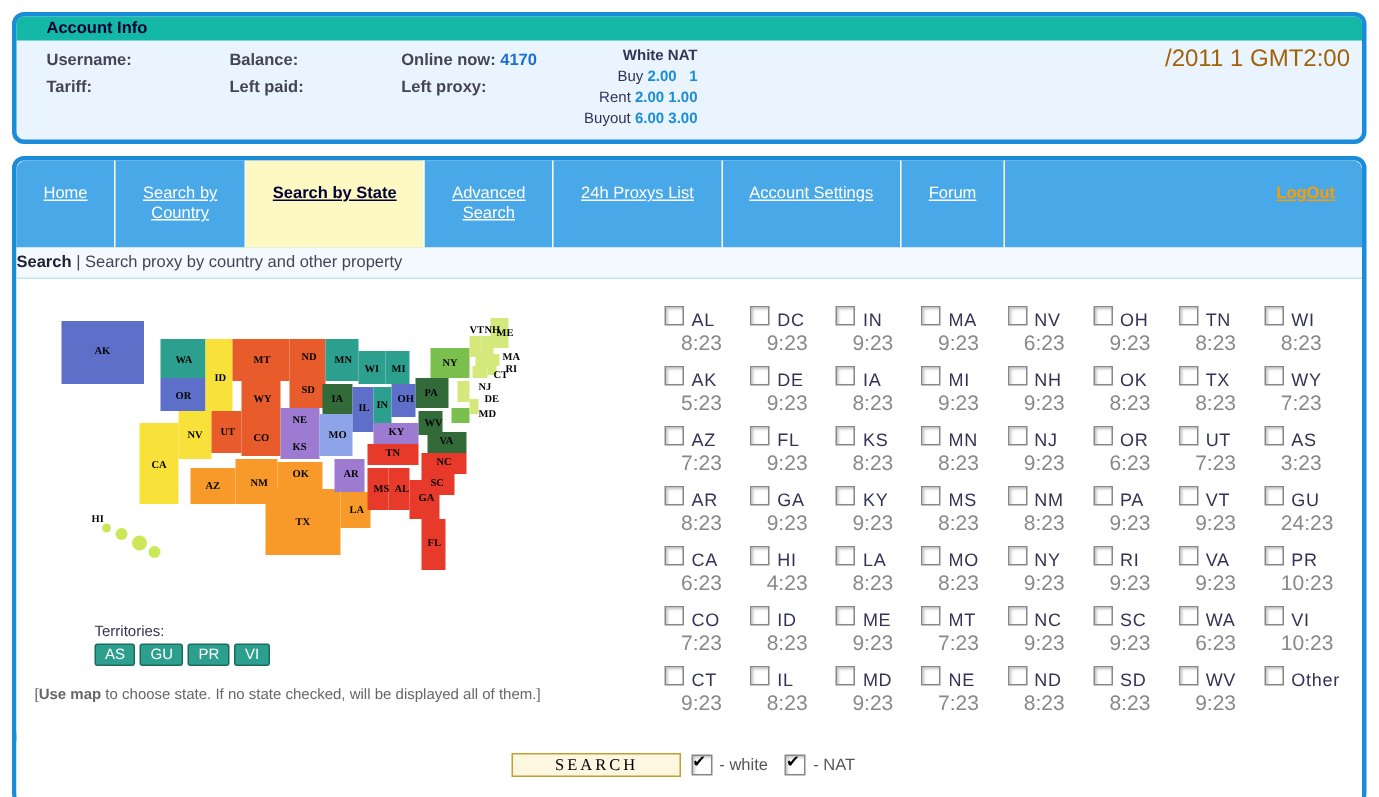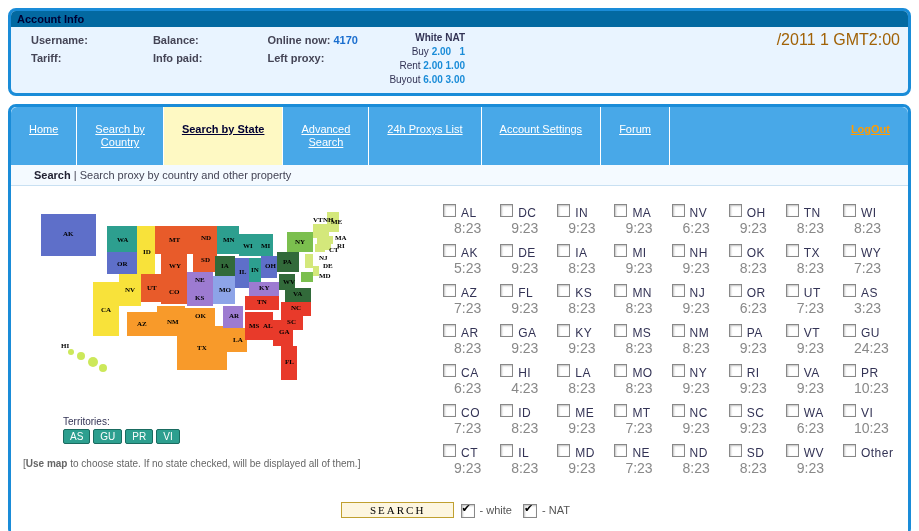--- a/index.html
+++ b/index.html
@@ -1,34 +1,34 @@
 <!DOCTYPE html>
 <html><head>
 <meta charset="utf-8">
 <style>
   body{margin:0;background:#fff;font-family:Verdana,Geneva,sans-serif;font-size:11px;color:#333;width:919px}
   
   .box{margin:8px;border:3px solid #1a8cd8;border-radius:8px;background:#e9f4ff}
-  .account-title{background:#0369a1;color:#003;font-weight:bold;font-size:11px;padding:2px 6px;border-top-left-radius:5px;border-top-right-radius:5px}
+  .account-title{background:#14b8a6;color:#003;font-weight:bold;font-size:11px;padding:2px 20px;border-top-left-radius:5px;border-top-right-radius:5px}
   .account-body{display:flex;align-items:flex-start;padding:4px 8px 6px 20px}
   .acc-col{margin-right:24px;font-size:11px;line-height:18px}
   .acc-lbl{font-weight:bold;color:#445}
   .acc-blank{display:inline-block;width:38px;height:12px;background:#e9f4ff;vertical-align:middle}
   .online-num{color:#1a6ecf;font-weight:bold}
   .nat-block{text-align:right;font-size:10px;line-height:14px;margin-right:30px}
   .nat-title{font-weight:bold;color:#335;text-align:right}
   .nat-row{color:#335}
   .nat-v{color:#1a8cd8;font-weight:bold}
   .date-block{margin-left:auto;font-size:16px;color:#a16207}
   
   .nav{display:flex;background:#48a8e8;border-top-left-radius:6px;border-top-right-radius:6px}
   .nav-item{flex:0 0 auto;padding:16px 18px;text-align:center;color:#fff;font-size:11px;text-decoration:underline;border-right:1px solid #fff;cursor:pointer;line-height:13px}
   .nav-item.active{background:#fef9c3;color:#003;font-weight:bold;text-decoration:underline;text-decoration-color:#003}
   .nav-item.logout{margin-left:auto;color:#ff9c00;font-weight:bold;border-right:none}
-  .search-sub{background:#f4faff;border-bottom:1px solid #c8e0f2;padding:4px 23px;font-size:11px;color:#445}
+  .search-sub{background:#f4faff;border-bottom:1px solid #c8e0f2;padding:4px 0;font-size:11px;color:#445}
   .search-sub b{color:#223}
   .content{display:flex;padding:18px 12px;background:#fff;border-bottom-left-radius:6px;border-bottom-right-radius:6px}
   .map-wrap{flex:0 0 420px}
   
   .usmap{width:380px;height:210px;position:relative}
   .terr-lbl{font-size:10px;color:#335;margin:2px 0 2px 40px}
   .terr-btn{display:inline-block;padding:1px 6px;margin-right:3px;font-size:10px;color:#fff;background:#2d9f8f;border:1px solid #1a6b60;border-radius:2px;cursor:pointer}
   .map-hint{font-size:10px;color:#666;text-align:left;margin-top:14px}
   
   .grid{flex:1;display:grid;grid-template-columns:repeat(8,1fr);column-gap:4px;row-gap:8px}
@@ -49,21 +49,21 @@
 
 <div class="box">
   <div class="account-title">Account Info</div>
   <div class="account-body">
     <div class="acc-col">
       <div><span class="acc-lbl">Username:</span> <span class="acc-blank"></span></div>
       <div><span class="acc-lbl">Tariff:</span> <span class="acc-blank"></span></div>
     </div>
     <div class="acc-col">
       <div><span class="acc-lbl">Balance:</span> <span class="acc-blank"></span></div>
-      <div><span class="acc-lbl">Info paid:</span> <span class="acc-blank"></span></div>
+      <div><span class="acc-lbl">Left paid:</span> <span class="acc-blank"></span></div>
     </div>
     <div class="acc-col">
       <div><span class="acc-lbl">Online now:</span> <span class="online-num">4170</span></div>
       <div><span class="acc-lbl">Left proxy:</span> <span class="acc-blank"></span></div>
     </div>
     <div class="nat-block">
       <div class="nat-title">White NAT</div>
       <div class="nat-row"><span>Buy</span> <span class="nat-v">2.00</span>&nbsp;&nbsp;&nbsp;<span class="nat-v">1</span></div>
       <div class="nat-row"><span>Rent</span> <span class="nat-v">2.00</span> <span class="nat-v">1.00</span></div>
       <div class="nat-row"><span>Buyout</span> <span class="nat-v">6.00</span> <span class="nat-v">3.00</span></div>

